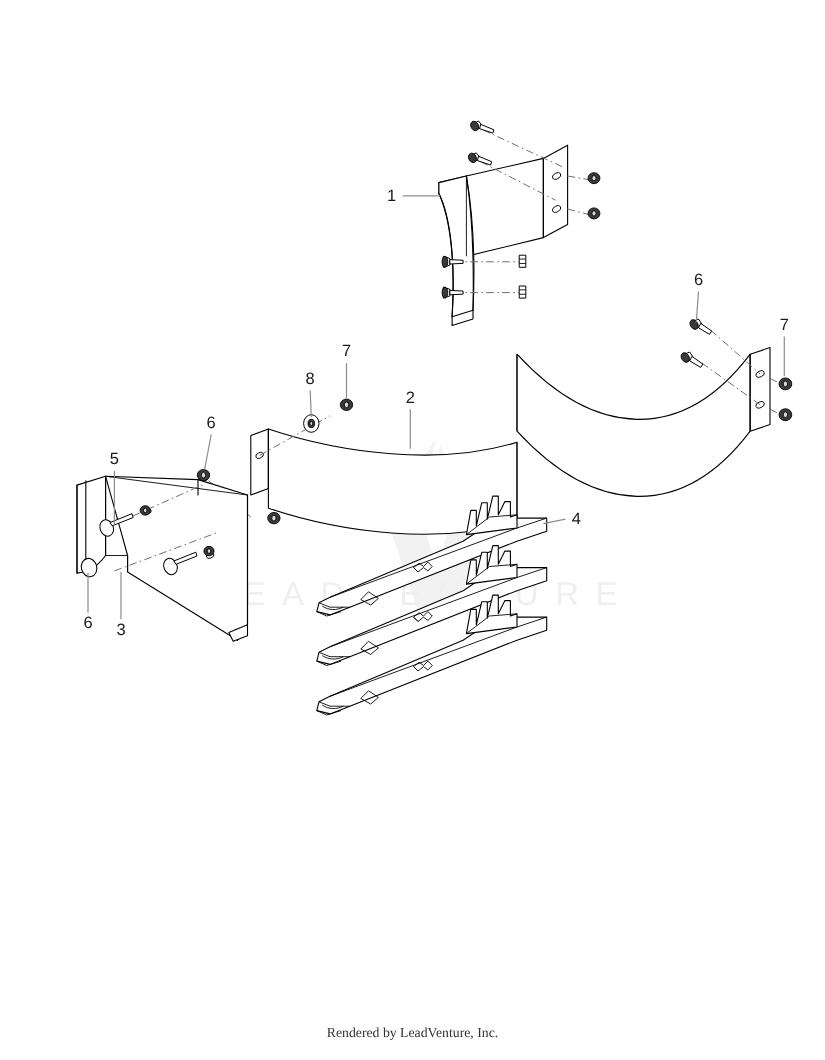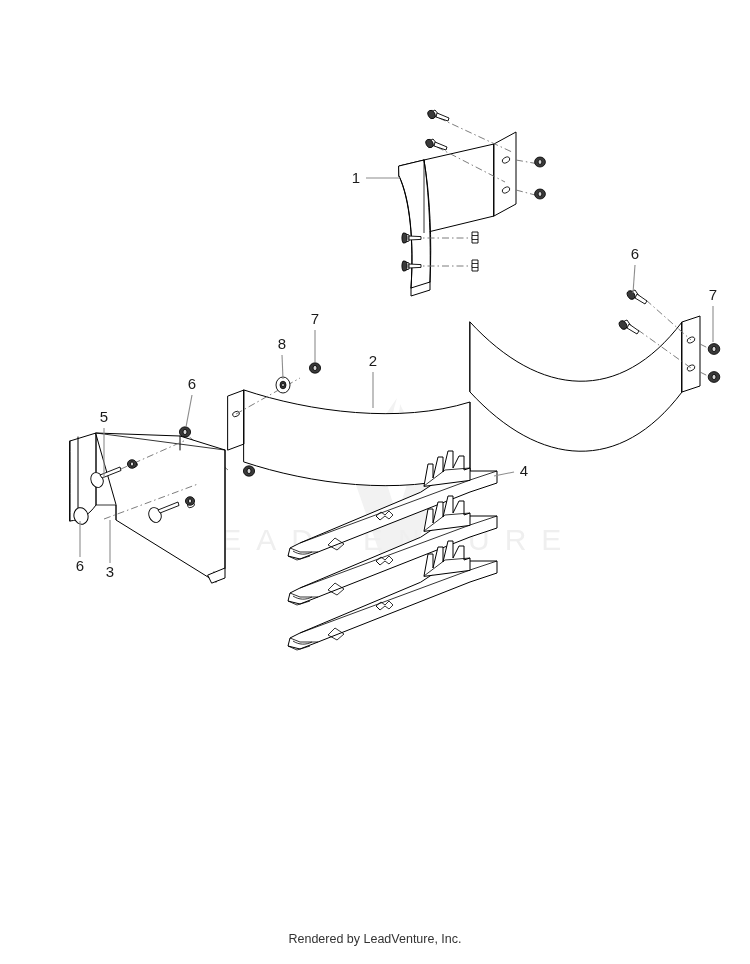--- a/index.html
+++ b/index.html
@@ -47,21 +47,21 @@
     fill: #efefef;
     text-anchor: middle;
   }
   .wm-shape { fill: #f2f2f2; }
   #footer-credit {
     position: absolute;
     left: 0;
     top: 932px;
     width: 750px;
     text-align: center;
-    font-family: Liberation Sans, sans-serif;
+    font-family: Liberation Serif, serif;
     font-size: 12.5px;
     color: #333333;
   }
 </style>
 </head>
 <body>
 
 <div id="diagram-root">
 <svg class="diagram" viewBox="0 0 750 964" xmlns="http://www.w3.org/2000/svg">
 

